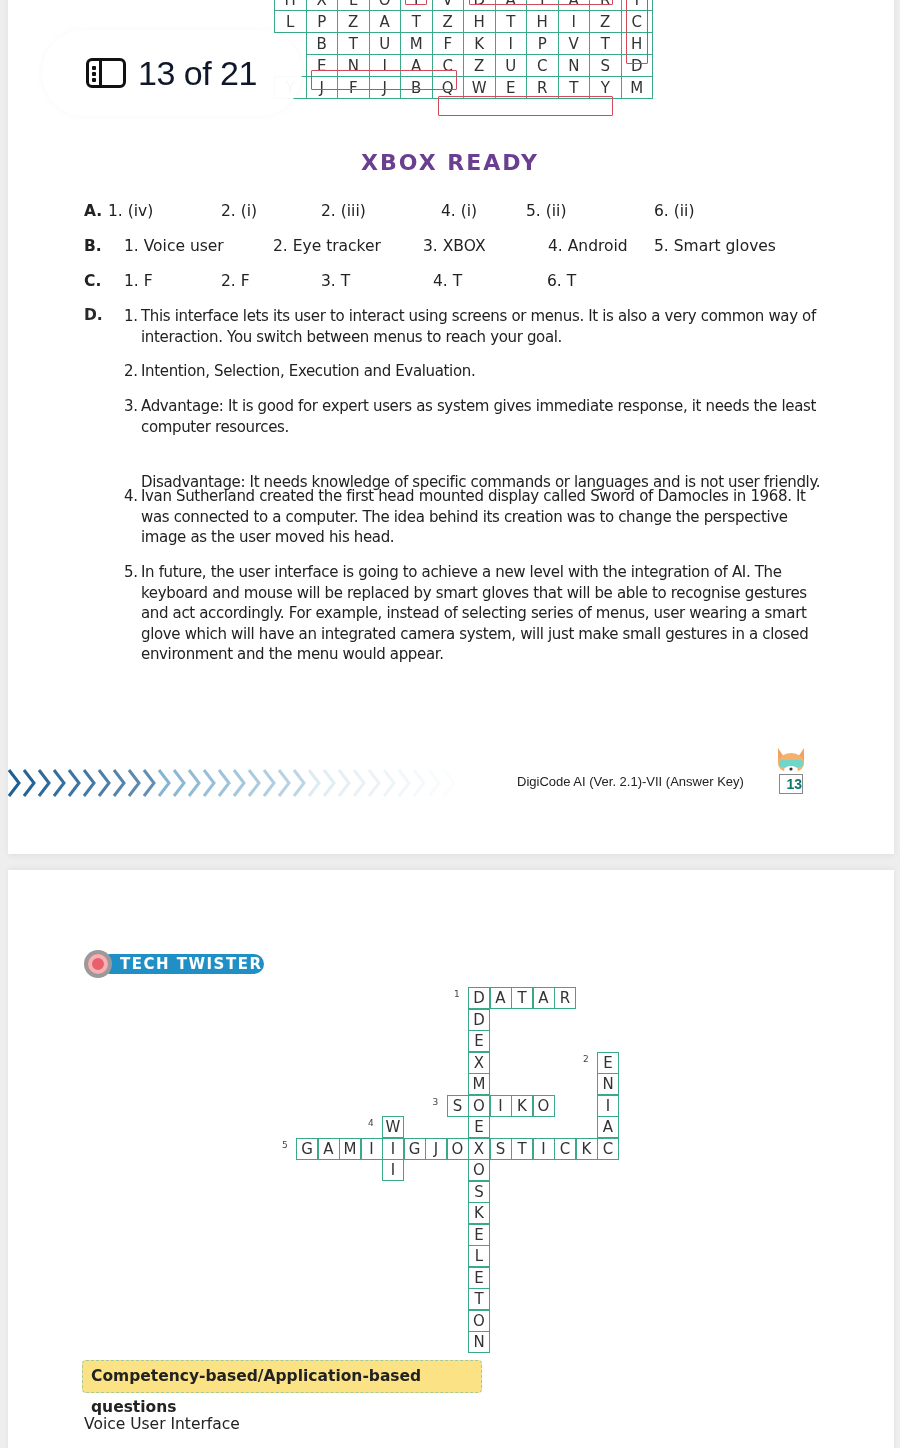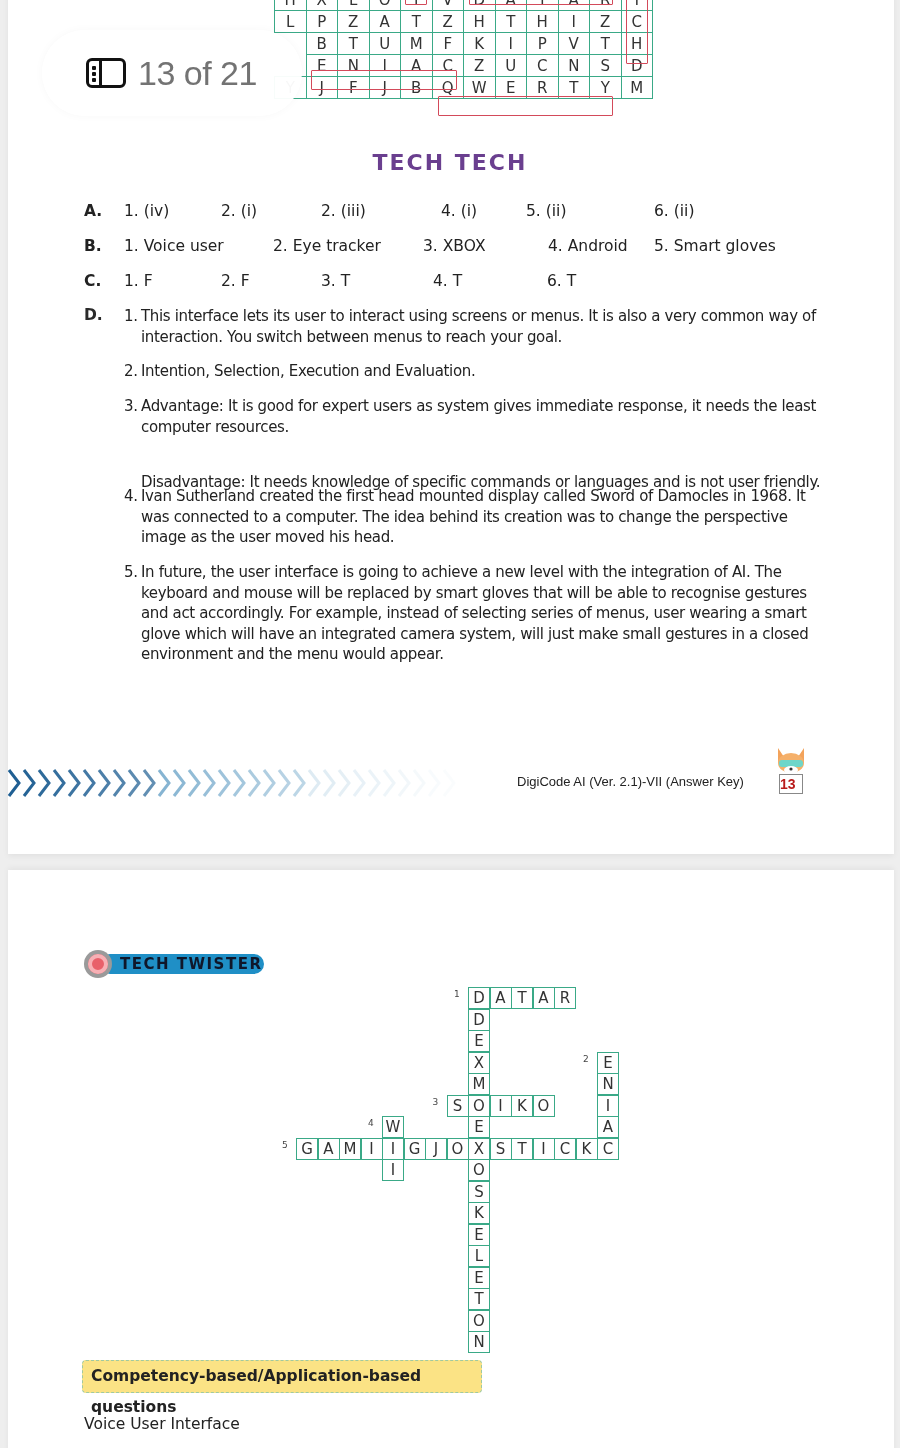--- a/index.html
+++ b/index.html
@@ -13,46 +13,46 @@
   
   .wgrid { position: absolute; left: 274px; top: -12px; border-collapse: collapse; }
   .wgrid td { width: 31.5px; height: 22px; border: 1px solid #3aa987; text-align: center; font-size: 15px; color: #333; font-family: "DejaVu Sans", sans-serif; font-weight: normal; }
   .hl { position: absolute; border: 1.5px solid #d34a5a; border-radius: 1px; }
 
   
   .counter { position: absolute; left: 42px; top: 30px; width: 260px; height: 86px; background: rgba(255,255,255,0.96); border-radius: 43px; box-shadow: 0 0 10px rgba(0,0,0,0.03); display: flex; align-items: center; padding-left: 44px; }
   .counter-icon { width: 40px; height: 30px; border: 3px solid #111; border-radius: 6px; position: relative; margin-right: 12px; }
   .counter-icon::before { content: ""; position: absolute; left: 10px; top: 0; bottom: 0; border-left: 3px solid #111; }
   .counter-icon i { position: absolute; left: 3px; width: 4px; height: 4px; background: #111; border-radius: 1px; }
-  .counter-text { font-size: 34px; color: #737373; font-weight: normal; letter-spacing: -0.5px; }
+  .counter-text { font-size: 34px; color: #0f172a; font-weight: normal; letter-spacing: -0.5px; }
 
   .section-title { position: absolute; left: 0; width: 900px; top: 150px; text-align: center; font-size: 22px; font-weight: bold; color: #6a3f8f; letter-spacing: 2px; font-family: "DejaVu Sans", sans-serif; }
 
   .row { position: absolute; left: 84px; font-size: 15.5px; color: #222; font-family: "DejaVu Sans", sans-serif; }
   .row .lbl { position: absolute; left: 0; font-weight: bold; }
   .row .it { position: absolute; white-space: nowrap; }
 
   .para { position: absolute; left: 124px; width: 700px; font-size: 15px; line-height: 20.5px; color: #222; font-family: "DejaVu Sans", sans-serif; letter-spacing: -0.35px; }
   .para .num { position: absolute; left: 0; }
   .para .txt { display: block; padding-left: 17px; }
   .dlbl { position: absolute; left: 84px; top: 306px; font-size: 15.5px; font-weight: bold; font-family: "DejaVu Sans", sans-serif; }
 
   
   .chevrons { position: absolute; left: 6px; top: 766px; height: 34px; display: flex; }
   .chev { width: 15px; height: 34px; position: relative; }
   .chev svg { width: 18px; height: 34px; }
   .footer-text { position: absolute; left: 517px; top: 774px; font-size: 13px; color: #222; font-family: "Liberation Sans", sans-serif; }
   .mascot { position: absolute; left: 774px; top: 745px; width: 34px; height: 50px; }
-  .pnum { position: absolute; left: 779px; top: 774px; width: 24px; height: 20px; border: 1px solid #888; background: #fff; font-size: 14px; font-weight: bold; text-align: left; line-height: 19px; color: #b91c1c; font-family: "Liberation Sans", sans-serif; }
+  .pnum { position: absolute; left: 779px; top: 774px; width: 24px; height: 20px; border: 1px solid #888; background: #fff; font-size: 14px; font-weight: bold; text-align: right; line-height: 19px; color: #0f766e; font-family: "Liberation Sans", sans-serif; }
 
   
   .tt-badge { position: absolute; left: 84px; top: 952px; height: 24px; width: 180px; }
   .tt-gear { position: absolute; left: 0; top: -2px; width: 28px; height: 28px; border-radius: 50%; background: #9a9a9a; }
   .tt-gear::after { content: ""; position: absolute; left: 4px; top: 4px; width: 20px; height: 20px; border-radius: 50%; background: #e8606a; box-shadow: inset 0 0 0 4px #f7b0b5; }
-  .tt-pill { position: absolute; left: 16px; top: 2px; width: 164px; height: 20px; background: #1f8fc6; border-radius: 10px; color: #0f172a; font-weight: bold; font-size: 15px; letter-spacing: 1.5px; line-height: 20px; padding-left: 20px; font-family: "DejaVu Sans", sans-serif; }
+  .tt-pill { position: absolute; left: 16px; top: 2px; width: 164px; height: 20px; background: #1f8fc6; border-radius: 10px; color: #ffffff; font-weight: bold; font-size: 15px; letter-spacing: 1.5px; line-height: 20px; padding-left: 20px; font-family: "DejaVu Sans", sans-serif; }
 
   .cw-cell { position: absolute; width: 22px; height: 22px; border: 1px solid #3aa987; background: #fff; text-align: center; line-height: 20px; font-size: 15px; color: #333; font-family: "DejaVu Sans", sans-serif; }
   .cw-num { position: absolute; font-size: 9px; color: #444; font-family: "DejaVu Sans", sans-serif; }
 
   .comp { position: absolute; left: 82px; top: 1360px; width: 400px; height: 33px; background: #fbe385; border: 1px dashed #a0c9a0; border-radius: 4px; font-weight: bold; font-size: 15.5px; color: #222; line-height: 31px; padding-left: 8px; font-family: "DejaVu Sans", sans-serif; }
   .vui { position: absolute; left: 84px; top: 1415px; font-size: 15.5px; color: #222; font-family: "DejaVu Sans", sans-serif; }
 </style>
 </head>
 <body>
 
@@ -141,25 +141,25 @@
 
 <div class="counter">
   <span class="counter-icon">
       <i style="top:5px"></i>
       <i style="top:11px"></i>
       <i style="top:17px"></i>
     </span>
   <span class="counter-text">13 of 21</span>
 </div>
 
-<div class="section-title">TECH TECH</div>
+<div class="section-title">XBOX READY</div>
 
 <div class="row" style="top:202px">
   <span class="lbl">A.</span>
-  <span class="it" style="left:40px">1. (iv)</span>
+  <span class="it" style="left:24px">1. (iv)</span>
   <span class="it" style="left:137px">2. (i)</span>
   <span class="it" style="left:237px">2. (iii)</span>
   <span class="it" style="left:357px">4. (i)</span>
   <span class="it" style="left:442px">5. (ii)</span>
   <span class="it" style="left:570px">6. (ii)</span>
 </div>
 
 <div class="row" style="top:237px">
   <span class="lbl">B.</span>
   <span class="it" style="left:40px">1. Voice user</span>

